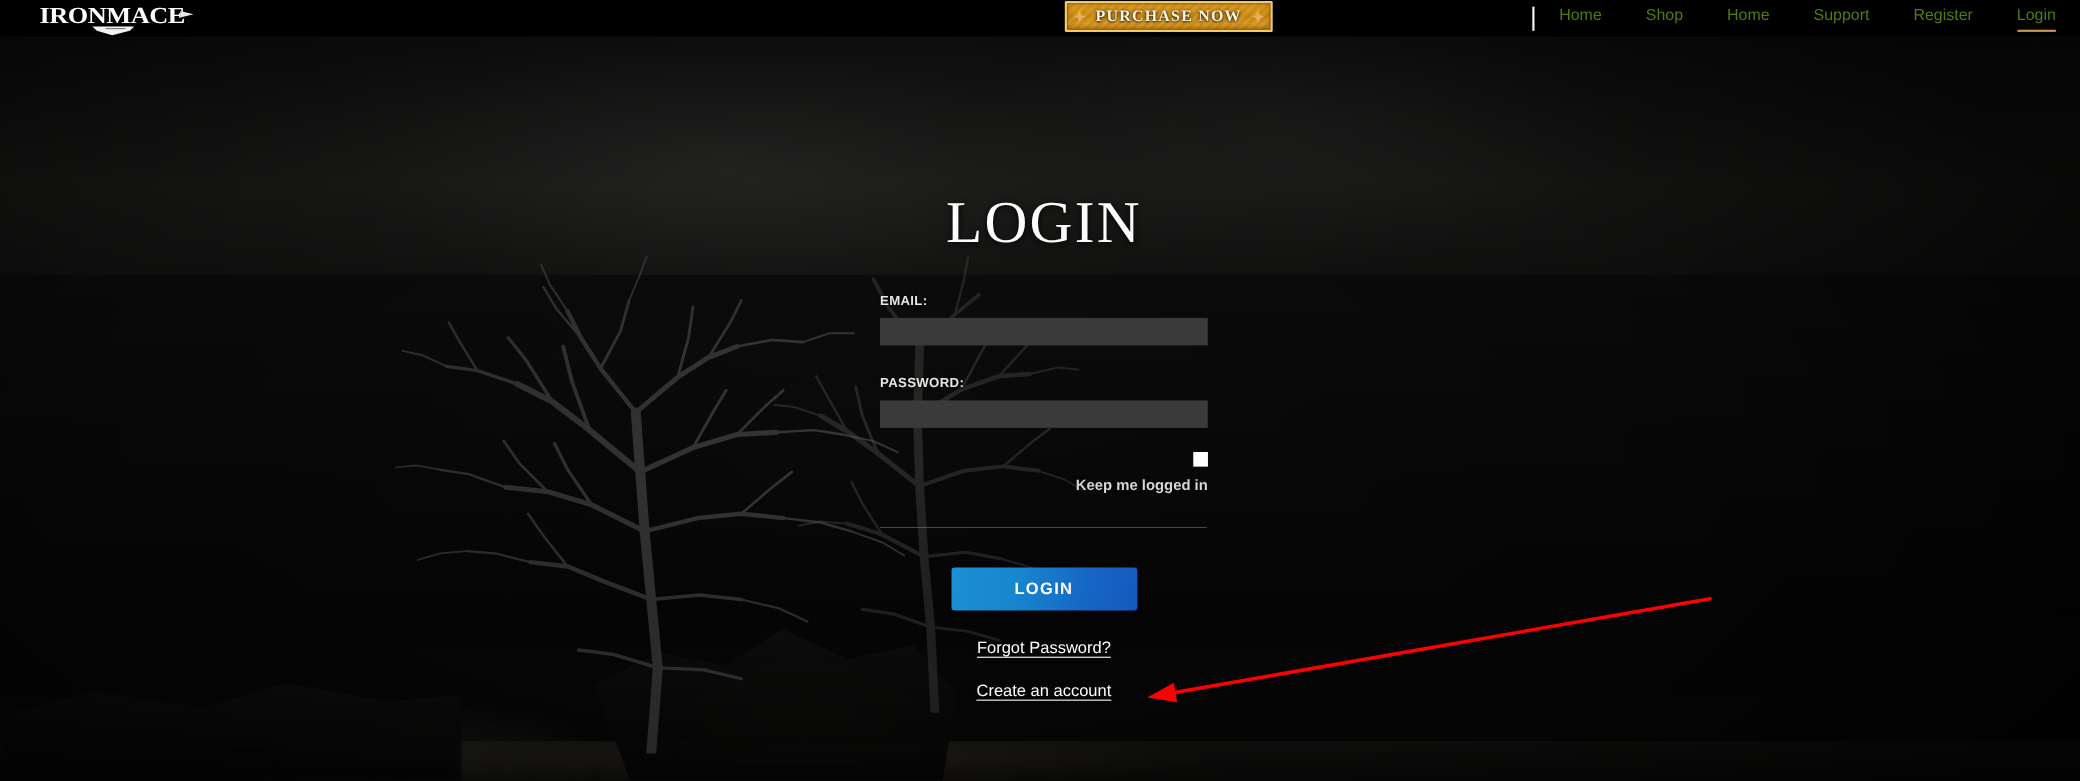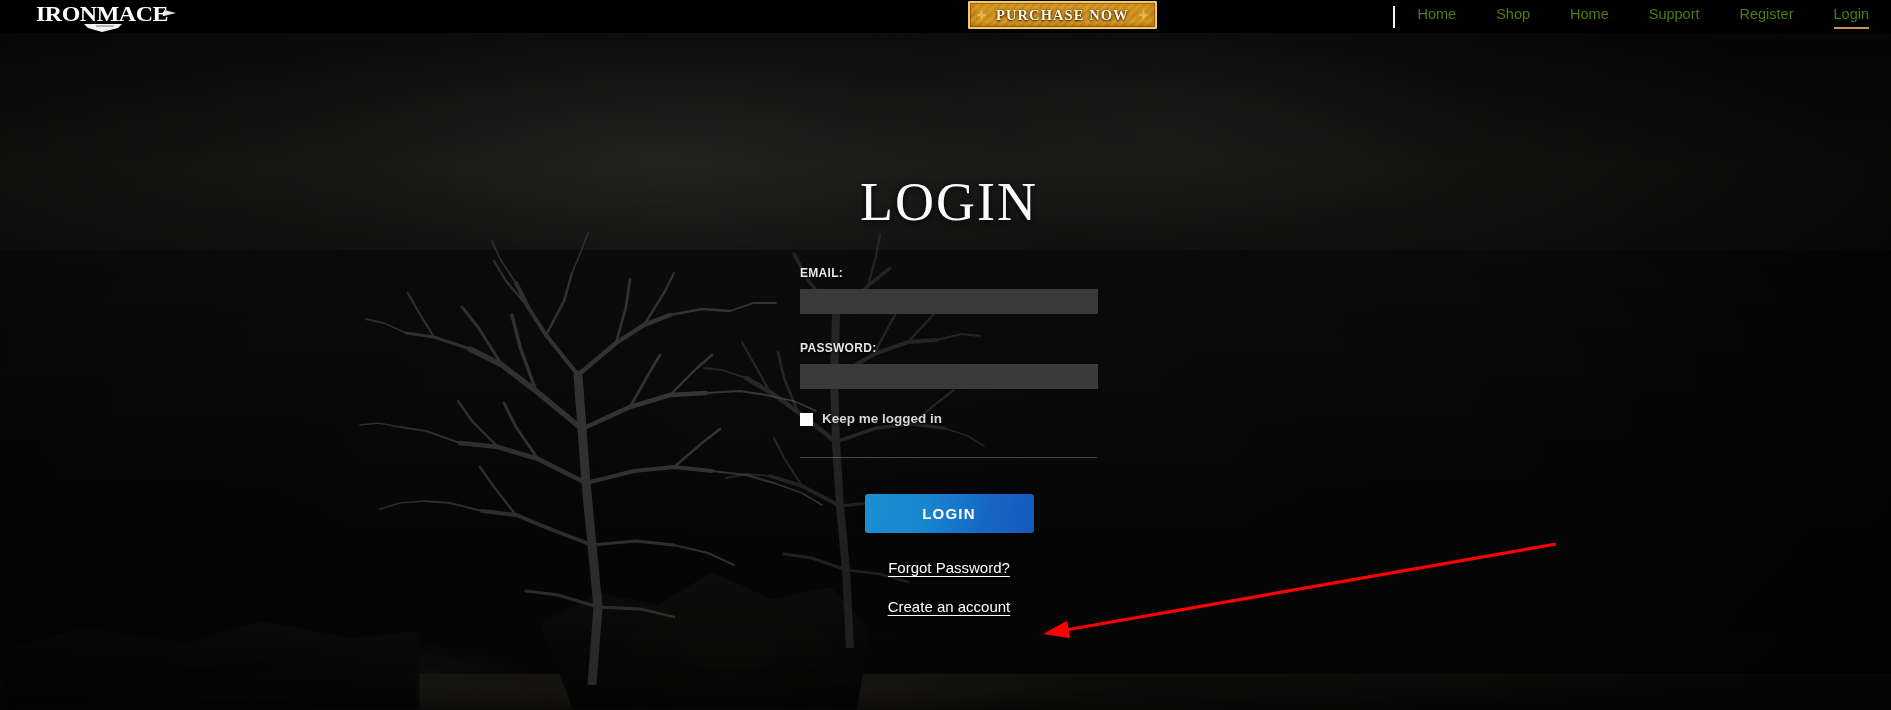--- a/index.html
+++ b/index.html
@@ -251,20 +251,21 @@
     margin-bottom: 27px;
   }
   .text-input::placeholder { color: #8a8a8a; }
 
   #remember-row {
     display: flex;
     align-items: flex-end;
     gap: 9px;
     margin-top: -5px;
     margin-bottom: 0;
+    flex-direction: column;
   }
   #remember-box {
     width: 13px; height: 13px;
     background: #ffffff;
     border: 1px solid #ffffff;
     cursor: pointer;
     flex: 0 0 auto;
   }
   #remember-label {
     font-size: 13.5px;

